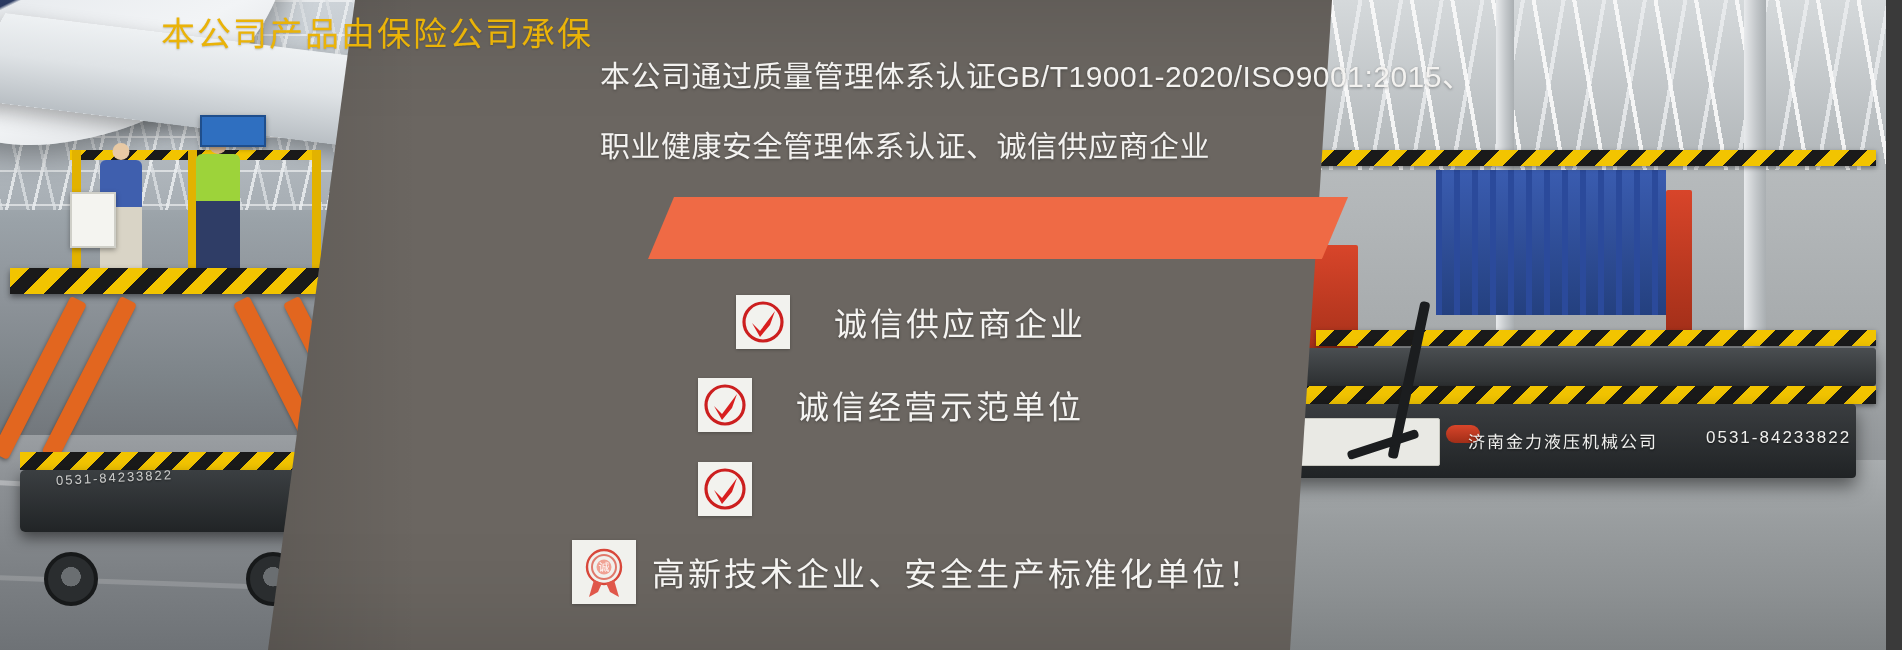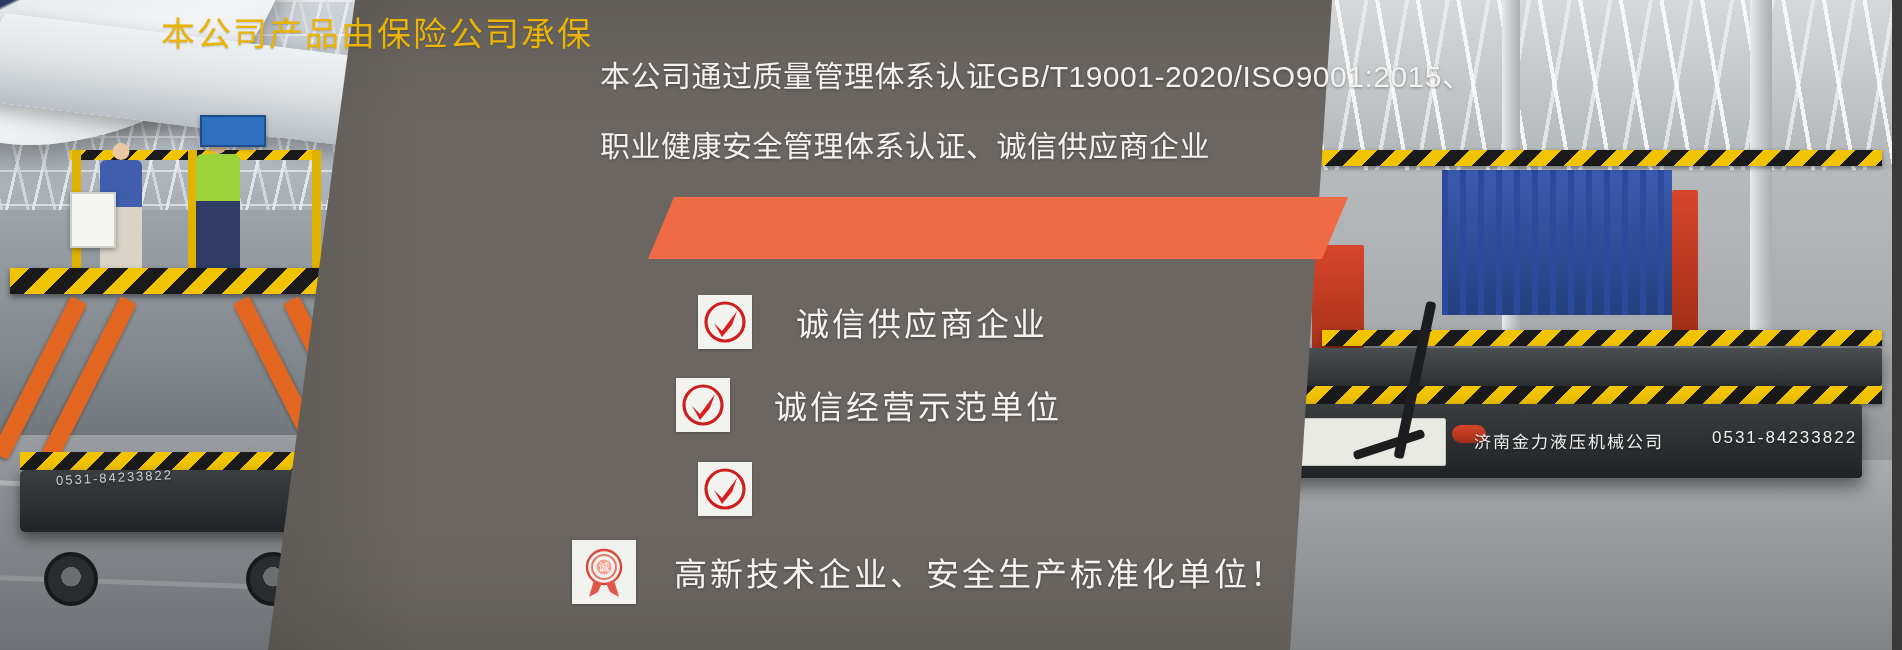--- a/index.html
+++ b/index.html
@@ -8,21 +8,21 @@
   #banner{
     position:relative;
     width:1902px;height:650px;
     overflow:hidden;
     background:#3a3a3a;
   }
 
   
   .photo{position:absolute;top:0;height:650px;overflow:hidden;}
   #photo-left{left:0;width:520px;}
-  #photo-right{right:10px;width:690px;}
+  #photo-right{right:16px;width:690px;}
 
   .hangar-sky{
     position:absolute;inset:0;
     background:
       linear-gradient(180deg,#c9cfd4 0%,#b9c0c6 18%,#9aa2a8 34%,#8d9399 46%,#7d8489 58%,#6f7378 70%,#8d9196 82%,#9ca0a4 100%);
   }
   
   .truss{
     position:absolute;left:0;right:0;top:0;height:210px;
     background:
@@ -165,41 +165,41 @@
     box-shadow:0 3px 8px rgba(0,0,0,.28);
   }
   #insurance-label{
     position:absolute;left:0;top:0;width:700px;height:62px;
     display:flex;align-items:center;justify-content:center;
     color:#eab308;font-size:34px;font-weight:normal;letter-spacing:2px;
     white-space:nowrap;text-shadow:0 1px 2px rgba(0,0,0,.2);margin-left:27px;
   }
 
   .check-row{position:absolute;display:flex;align-items:center;}
-  #row-1{left:698px;top:295px;}
-  #row-2{left:676px;top:378px;}
+  #row-1{left:736px;top:295px;}
+  #row-2{left:698px;top:378px;}
   #row-3{left:698px;top:462px;}
 
   .check-badge{
     width:54px;height:54px;background:#f2f2ee;
     display:flex;align-items:center;justify-content:center;flex:0 0 auto;
     box-shadow:0 1px 3px rgba(0,0,0,.25);
   }
   .check-text{
     margin-left:44px;color:#f5f4f2;font-size:33px;letter-spacing:3px;
     white-space:nowrap;text-shadow:0 1px 3px rgba(0,0,0,.35);
   }
 
   #row-4{position:absolute;left:572px;top:540px;display:flex;align-items:center;}
   .medal-badge{
     width:64px;height:64px;background:#f1f1ed;
     display:flex;align-items:center;justify-content:center;flex:0 0 auto;
     box-shadow:0 1px 3px rgba(0,0,0,.25);
   }
-  #row-4 .check-text{margin-left:38px;font-size:33px;}
+  #row-4 .check-text{margin-left:16px;font-size:33px;}
 </style>
 </head>
 <body>
 
 <div id="banner">
 
   <div class="photo" id="photo-left">
     <div class="hangar-sky"></div>
     <div class="truss"></div>
     <div class="aircraft-body"></div>

